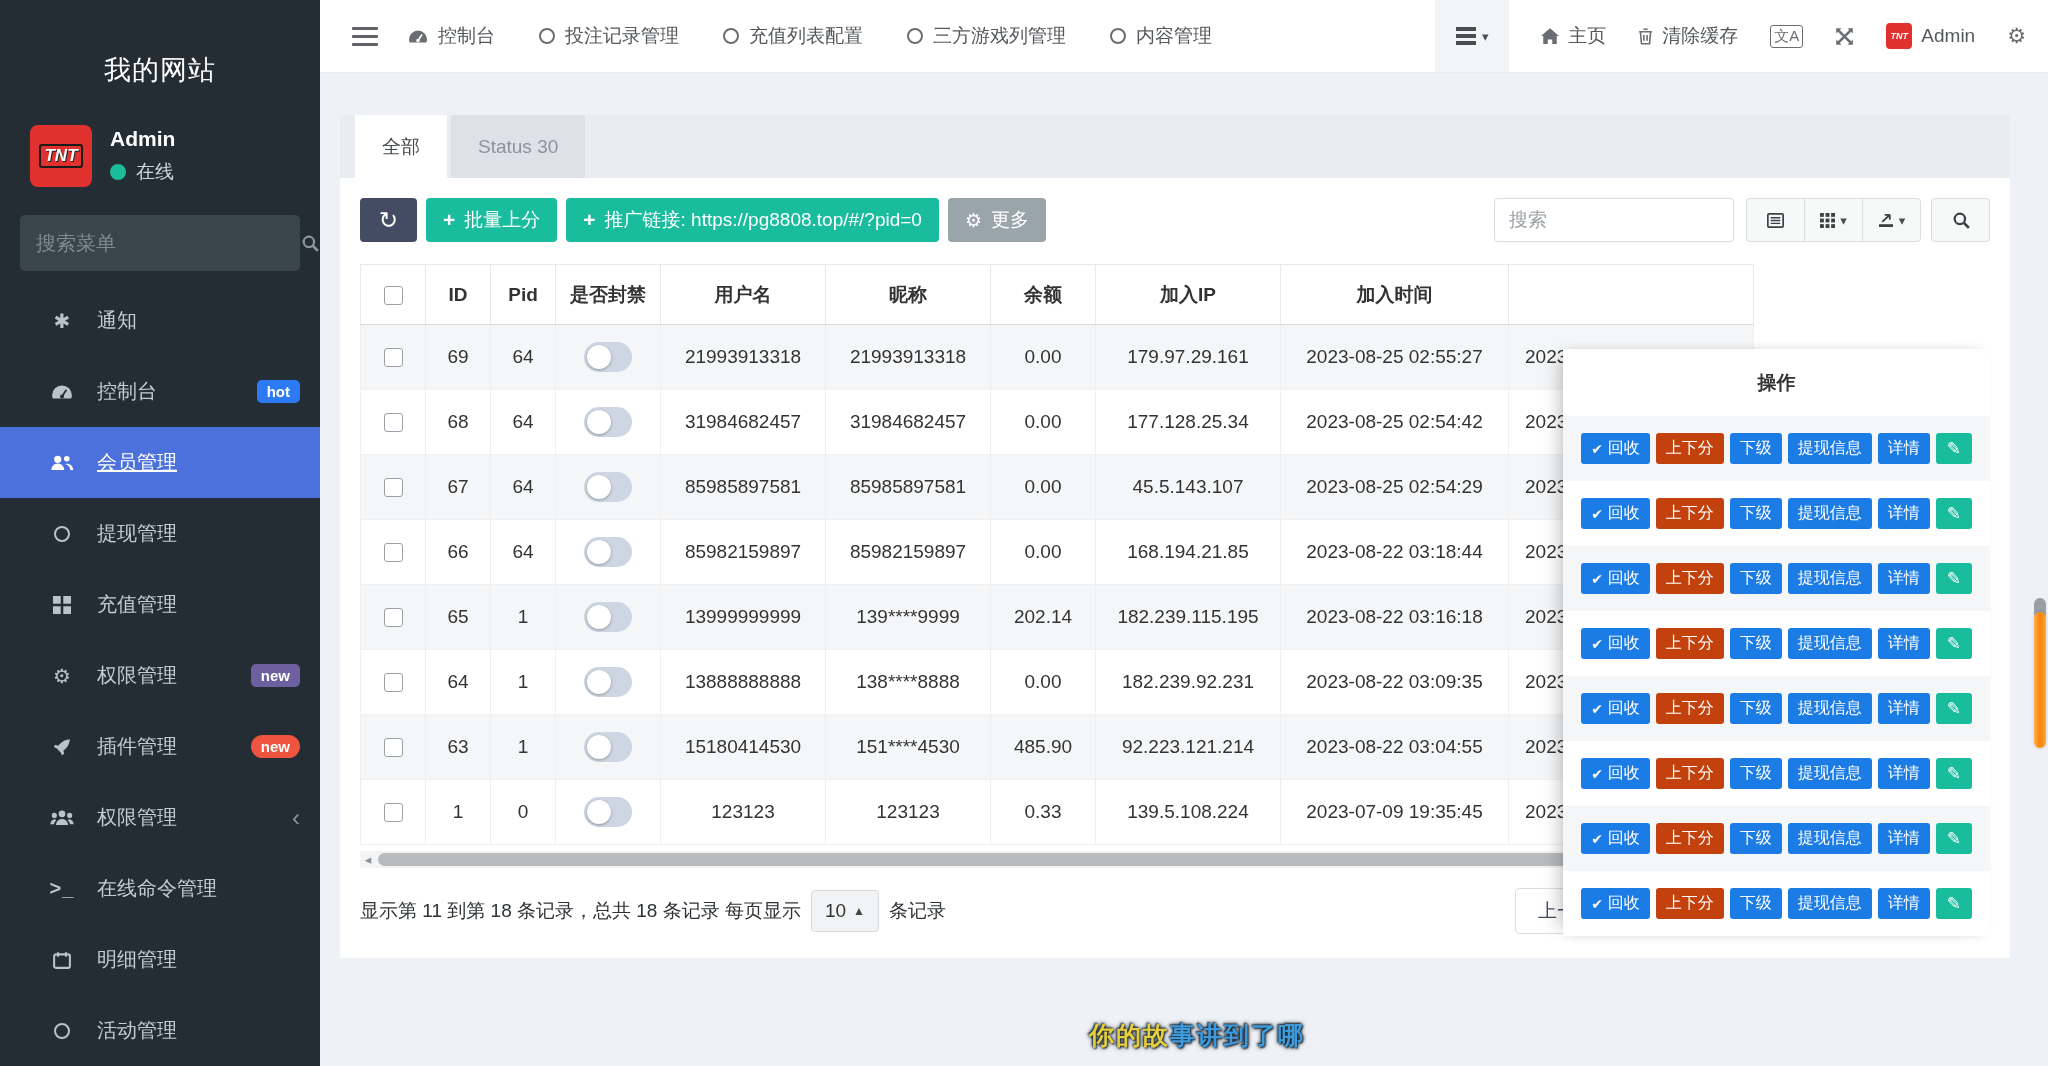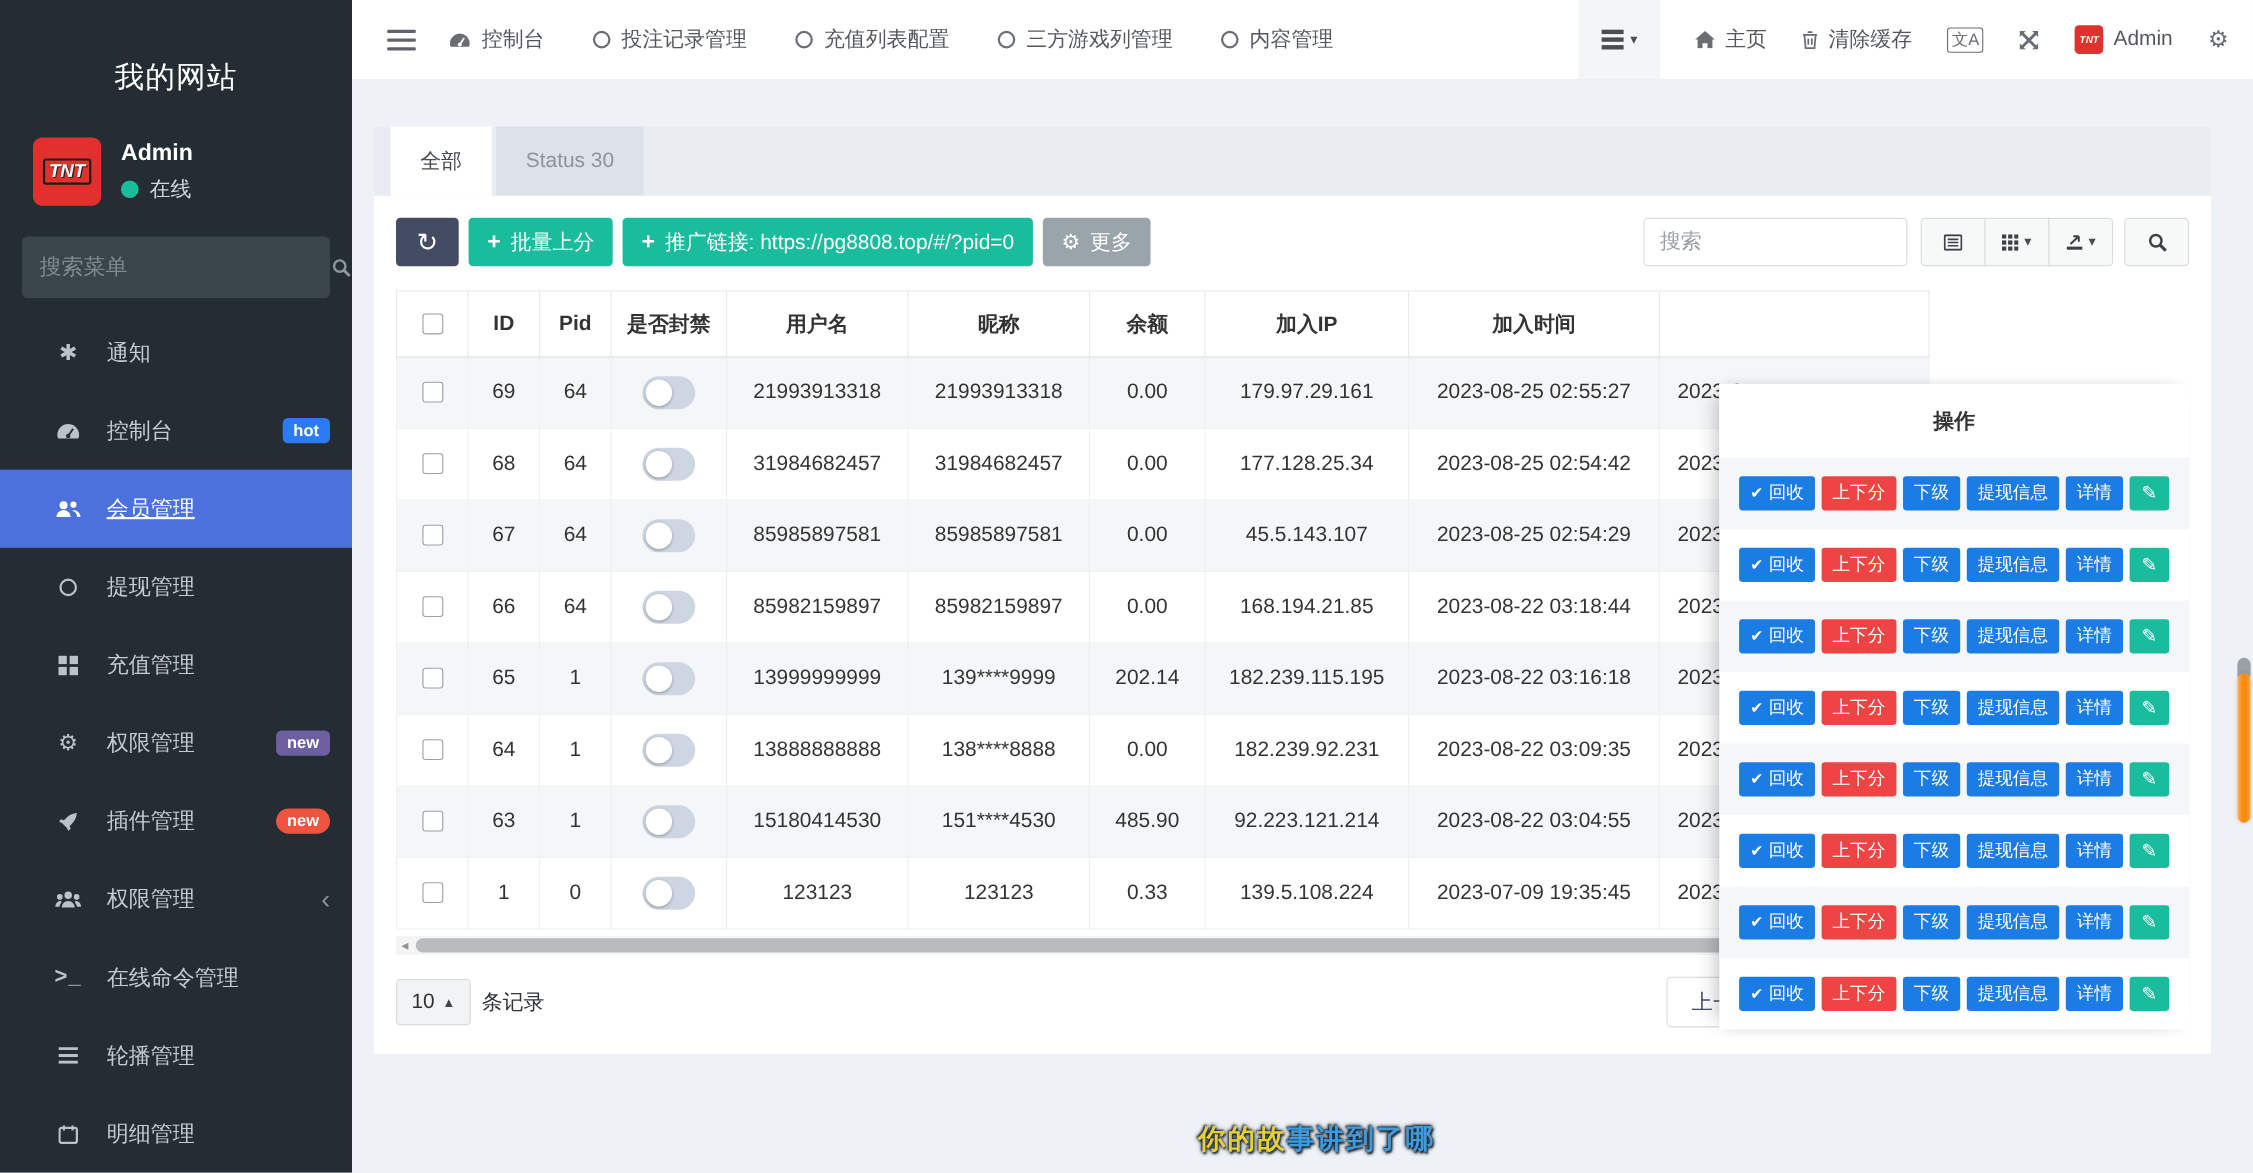--- a/index.html
+++ b/index.html
@@ -117,21 +117,21 @@
     box-shadow:-12px 0 16px -8px rgba(0,0,0,.22), 0 -5px 10px -6px rgba(0,0,0,.10),
                0 5px 10px -6px rgba(0,0,0,.10); z-index:5; }
   .ops-header { height:67px; display:flex; align-items:center; justify-content:center;
     font-size:19px; font-weight:bold; color:#333; background:#fff; }
   .ops-row { height:65px; display:flex; align-items:center; justify-content:center; gap:6px; }
   .ops-row:nth-child(odd) { background:#f5f6f8; }
   .op-btn { height:31px; border:none; border-radius:3px; color:#fff; font-size:16px;
     padding:0 10px; display:inline-flex; align-items:center; gap:5px; cursor:pointer;
     font-family:inherit; white-space:nowrap; }
   .op-blue { background:#1b7ce6; }
-  .op-dark { background:#ef4444; }
+  .op-dark { background:#c2410c; }
   .op-green { background:#19bc9c; width:36px; padding:0; justify-content:center; font-size:17px; }
   .check { font-size:14px; }
 
   
   .hscroll { position:relative; height:17px; background:#f4f4f4; margin-top:6px; width:1630px; }
   .hs-arrow { position:absolute; top:0; width:16px; height:17px; color:#8f9396; font-size:13px;
     display:flex; align-items:center; justify-content:center; cursor:pointer; }
   .hs-left { left:0; } .hs-right { right:0; }
   .hs-thumb { position:absolute; left:18px; top:2px; width:1272px; height:13px;
     background:#b9bcbe; border-radius:7px; cursor:pointer; }
@@ -266,28 +266,20 @@
             <circle cx="18.2" cy="6" r="2.4" fill="currentColor"></circle>
             <path d="M22 14.4c0-2.6-1.9-4.7-4.4-5.1l-1 1.2a6.9 6.9 0 0 1 2 3.9z" fill="currentColor"></path>
           </svg>
       </span>
       <span>权限管理</span>
       <span class="chev">‹</span>
     </div>
     <div class="menu-item">
       <span class="mi-icon term">&gt;_</span>
       <span>在线命令管理</span>
-    </div>
-    <div class="menu-item">
-      <span class="mi-icon">
-        <svg width="18" height="15" viewBox="0 0 14 12">
-            <path d="M0 1h14M0 6h14M0 11h14" stroke="currentColor" stroke-width="2.2"></path>
-          </svg>
-      </span>
-      <span>轮播管理</span>
     </div>
     <div class="menu-item">
       <span class="mi-icon">
         <svg width="18" height="18" viewBox="0 0 16 16">
             <rect x="1" y="3" width="14" height="12" rx="1.5" fill="none" stroke="currentColor" stroke-width="1.8"></rect>
             <path d="M4.5 1v4M11.5 1v4" stroke="currentColor" stroke-width="1.8"></path>
           </svg>
       </span>
       <span>明细管理</span>
     </div>
@@ -690,20 +682,21 @@
       </div>
 
       <div class="hscroll">
         <span class="hs-arrow hs-left">◂</span>
         <span class="hs-thumb"></span>
         <span class="hs-arrow hs-right">▸</span>
       </div>
 
       <div class="pg-row">
         <div class="pg-info">
+          <span>显示第 11 到第 18 条记录，总共 18 条记录 每页显示</span>
           <button class="psize-btn">
             <span>10</span>
             <span class="up">▲</span>
           </button>
           <span>条记录</span>
         </div>
         <div class="pager">
           <button class="pg-btn">上一页</button>
           <button class="pg-btn pg-num">1</button>
           <button class="pg-btn pg-num active">2</button>

